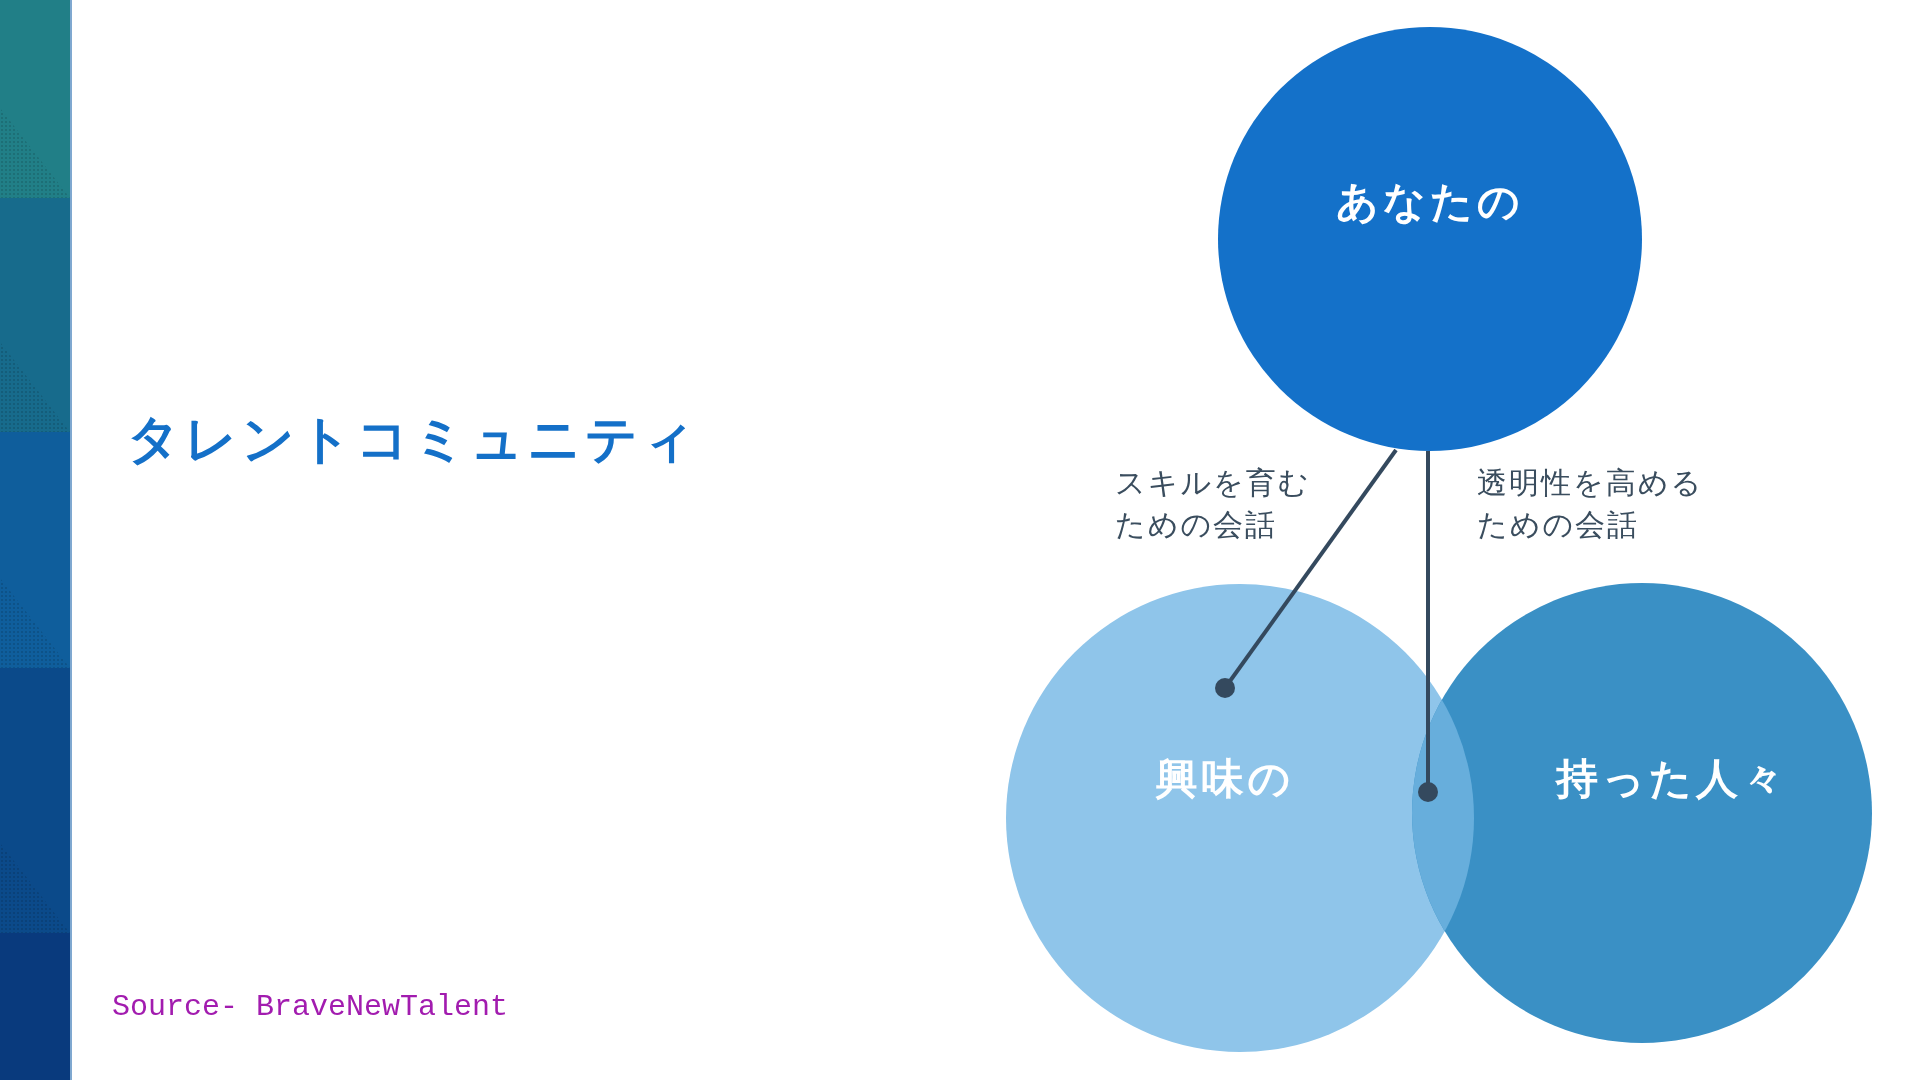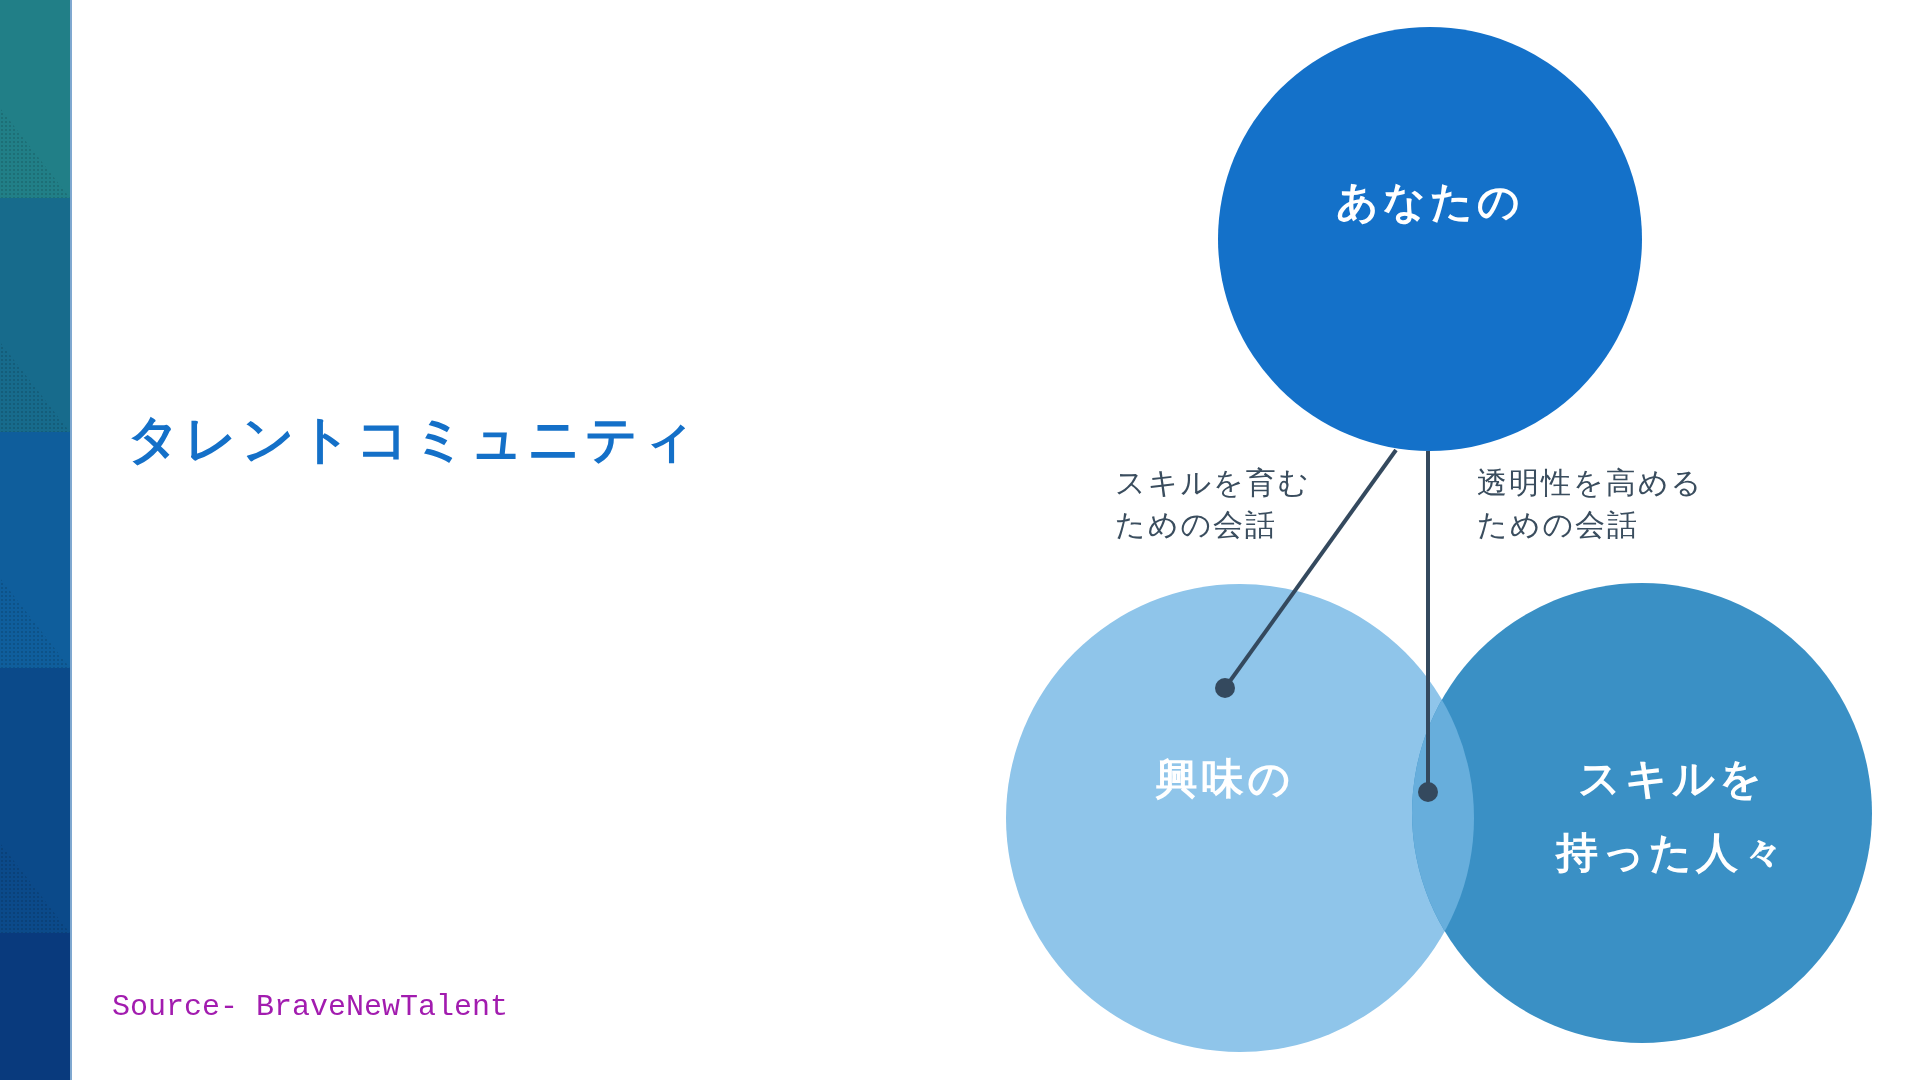--- a/index.html
+++ b/index.html
@@ -61,21 +61,20 @@
 
 <div class="circle-label" style="left:1430px;top:165px;">
   <div>あなたの</div>
 </div>
 
 <div class="circle-label" style="left:1225px;top:742px;">
   <div>興味の</div>
 </div>
 
 <div class="circle-label" style="left:1672px;top:742px;">
-  <div>スキルを</div>
   <div>持った人々</div>
 </div>
 
 <div class="conv-label" style="left:1115px;top:462px;">
   <div>スキルを育む</div>
   <div>ための会話</div>
 </div>
 
 <div class="conv-label" style="left:1477px;top:462px;">
   <div>透明性を高める</div>

